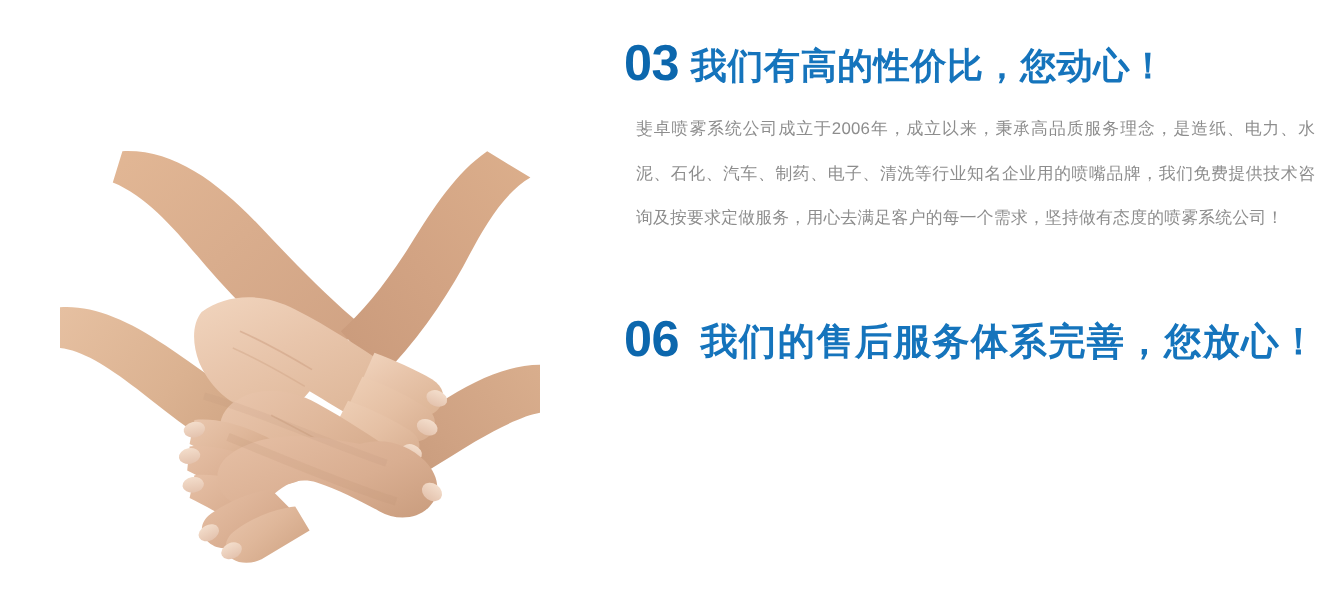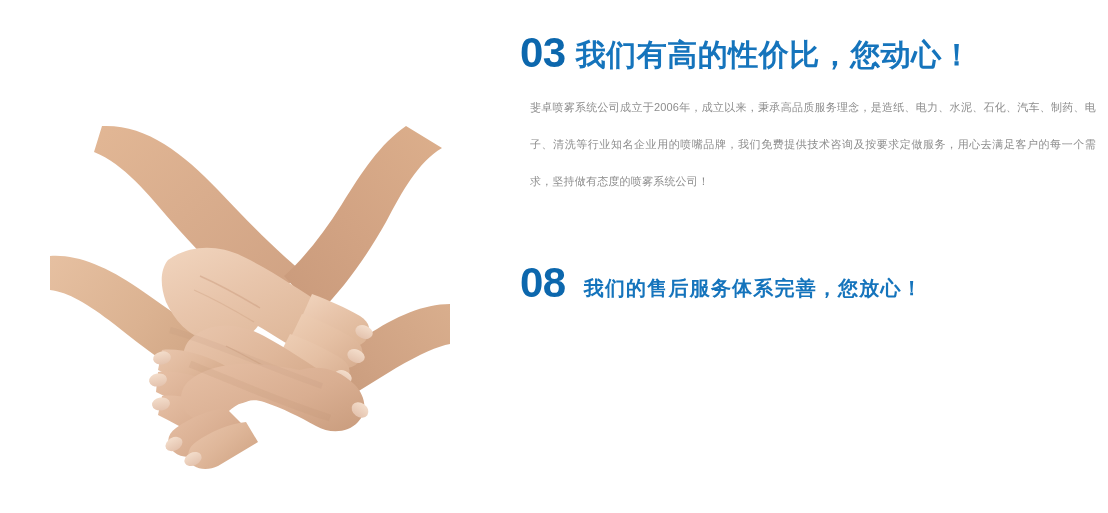--- a/index.html
+++ b/index.html
@@ -70,30 +70,30 @@
     vertical-align: -2px;
   }
   .heading-text {
     font-size: 30px;
     font-weight: bold;
     color: #1574bc;
     letter-spacing: 0.5px;
     margin-left: 10px;
   }
   #feature-block-04 .heading-text {
-    font-size: 20px;
+    font-size: 31px;
     margin-left: 18px;
     letter-spacing: 1.2px;
     margin-top: 24px;
   }
 
   .feature-body {
     margin: 0;
     padding: 0;
-    font-size: 11px;
+    font-size: 14px;
     color: #8d8d8d;
     line-height: 37px;
     width: 566px;
     letter-spacing: 0.2px;
     text-align: justify;
     text-justify: inter-ideograph;
   }
   #feature-block-03 .feature-body { margin-top: 15px; margin-left: 10px; }
   #feature-block-04 .feature-body { margin-top: 18px; margin-left: 10px; }
 </style>
@@ -210,18 +210,18 @@
 
     <div class="feature-block" id="feature-block-03">
       <div class="feature-heading">
         <span class="heading-num">03</span><span class="heading-text">我们有高的性价比，您动心！</span>
       </div>
       <p class="feature-body">斐卓喷雾系统公司成立于2006年，成立以来，秉承高品质服务理念，是造纸、电力、水泥、石化、汽车、制药、电子、清洗等行业知名企业用的喷嘴品牌，我们免费提供技术咨询及按要求定做服务，用心去满足客户的每一个需求，坚持做有态度的喷雾系统公司！</p>
     </div>
 
     <div class="feature-block" id="feature-block-04">
       <div class="feature-heading">
-        <span class="heading-num">08</span><span class="heading-text">我们的售后服务体系完善，您放心！</span>
+        <span class="heading-num">06</span><span class="heading-text">我们的售后服务体系完善，您放心！</span>
       </div>
     </div>
 
   </div>
 </div>
 
 </body></html>

